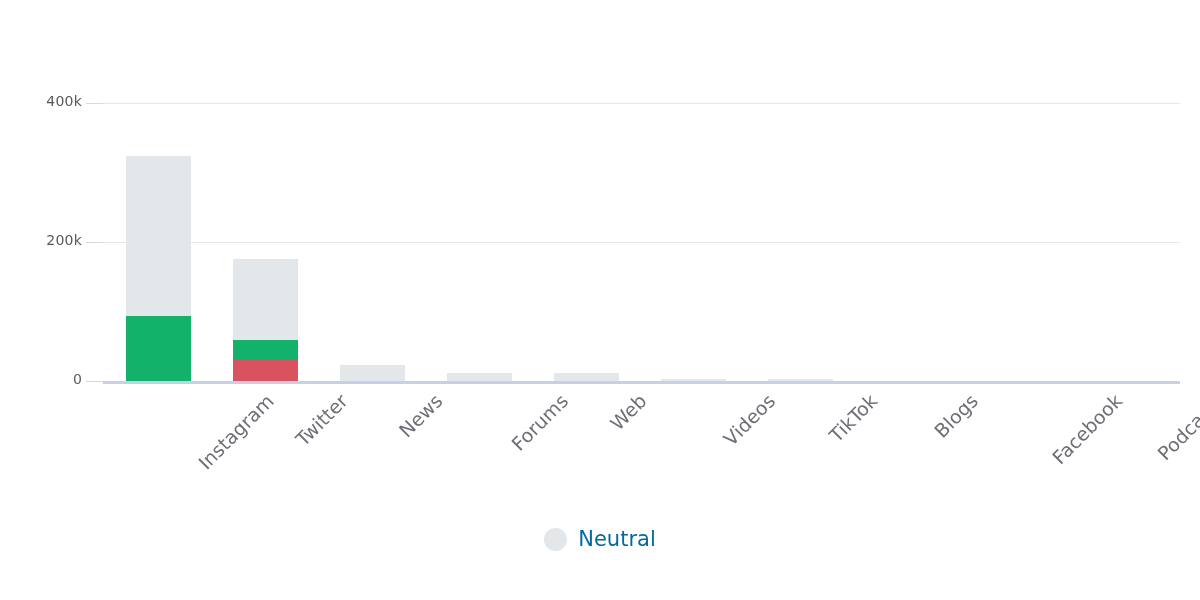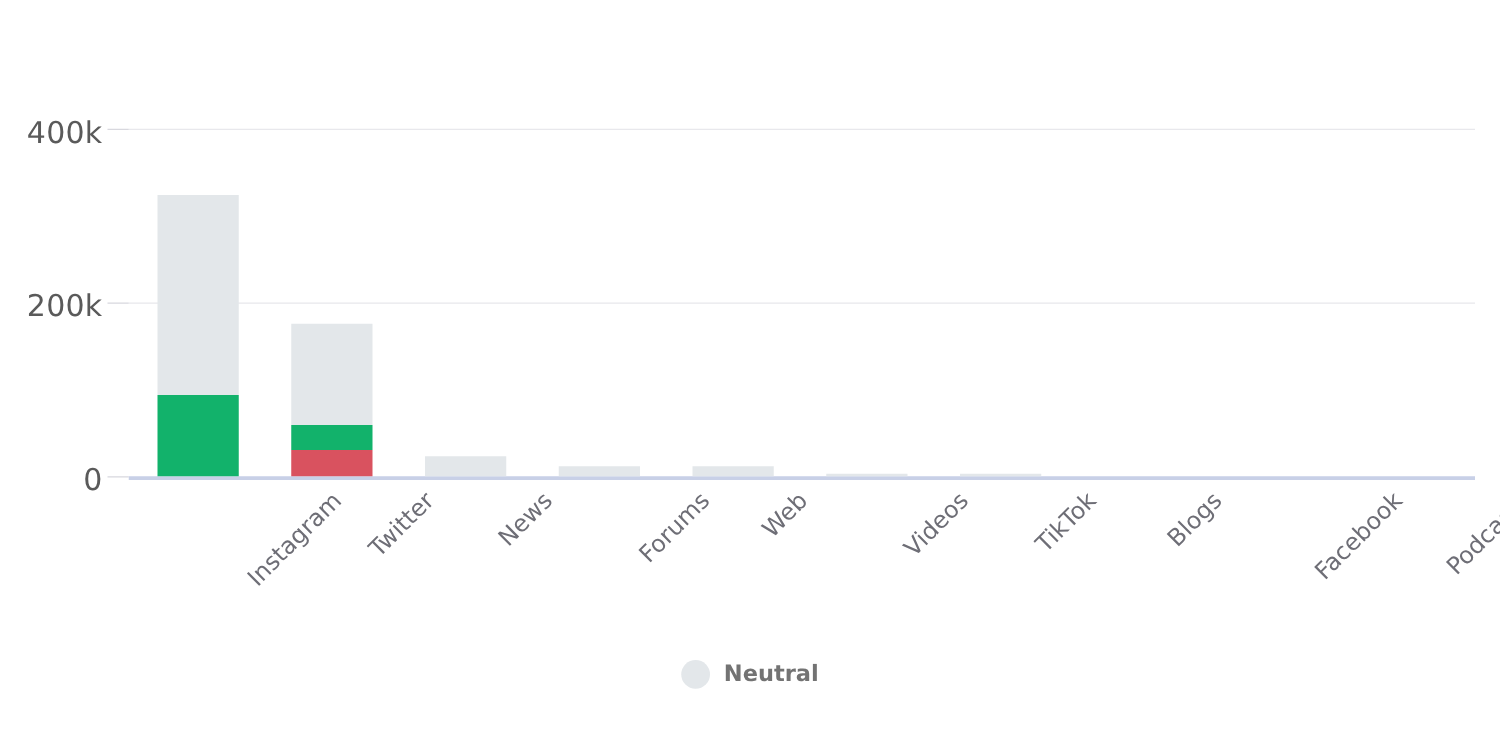--- a/index.html
+++ b/index.html
@@ -51,21 +51,21 @@
     width: 1077px;
     height: 3px;
     background: #C8D0E7;
     top: 381px;
   }
 
   .ytick-label {
     position: absolute;
     right: 1118px;
     text-align: right;
-    font-size: 24px;
+    font-size: 14px;
     color: #5A5A5A;
     font-family: "DejaVu Sans", sans-serif;
     letter-spacing: 0.2px;
     white-space: nowrap;
     line-height: 1;
   }
 
   
   .bar-group {
     position: absolute;
@@ -112,23 +112,23 @@
     align-items: center;
     gap: 11px;
   }
   .legend-swatch {
     width: 23px;
     height: 23px;
     border-radius: 50%;
     flex: none;
   }
   .legend-label {
-    font-size: 18px;
-    font-weight: bold;
-    color: #737373;
+    font-size: 21px;
+    font-weight: normal;
+    color: #0369a1;
     font-family: "DejaVu Sans", sans-serif;
     line-height: 1;
     white-space: nowrap;
   }
 </style>
 </head>
 <body>
 
 <div id="chart-root">
 

